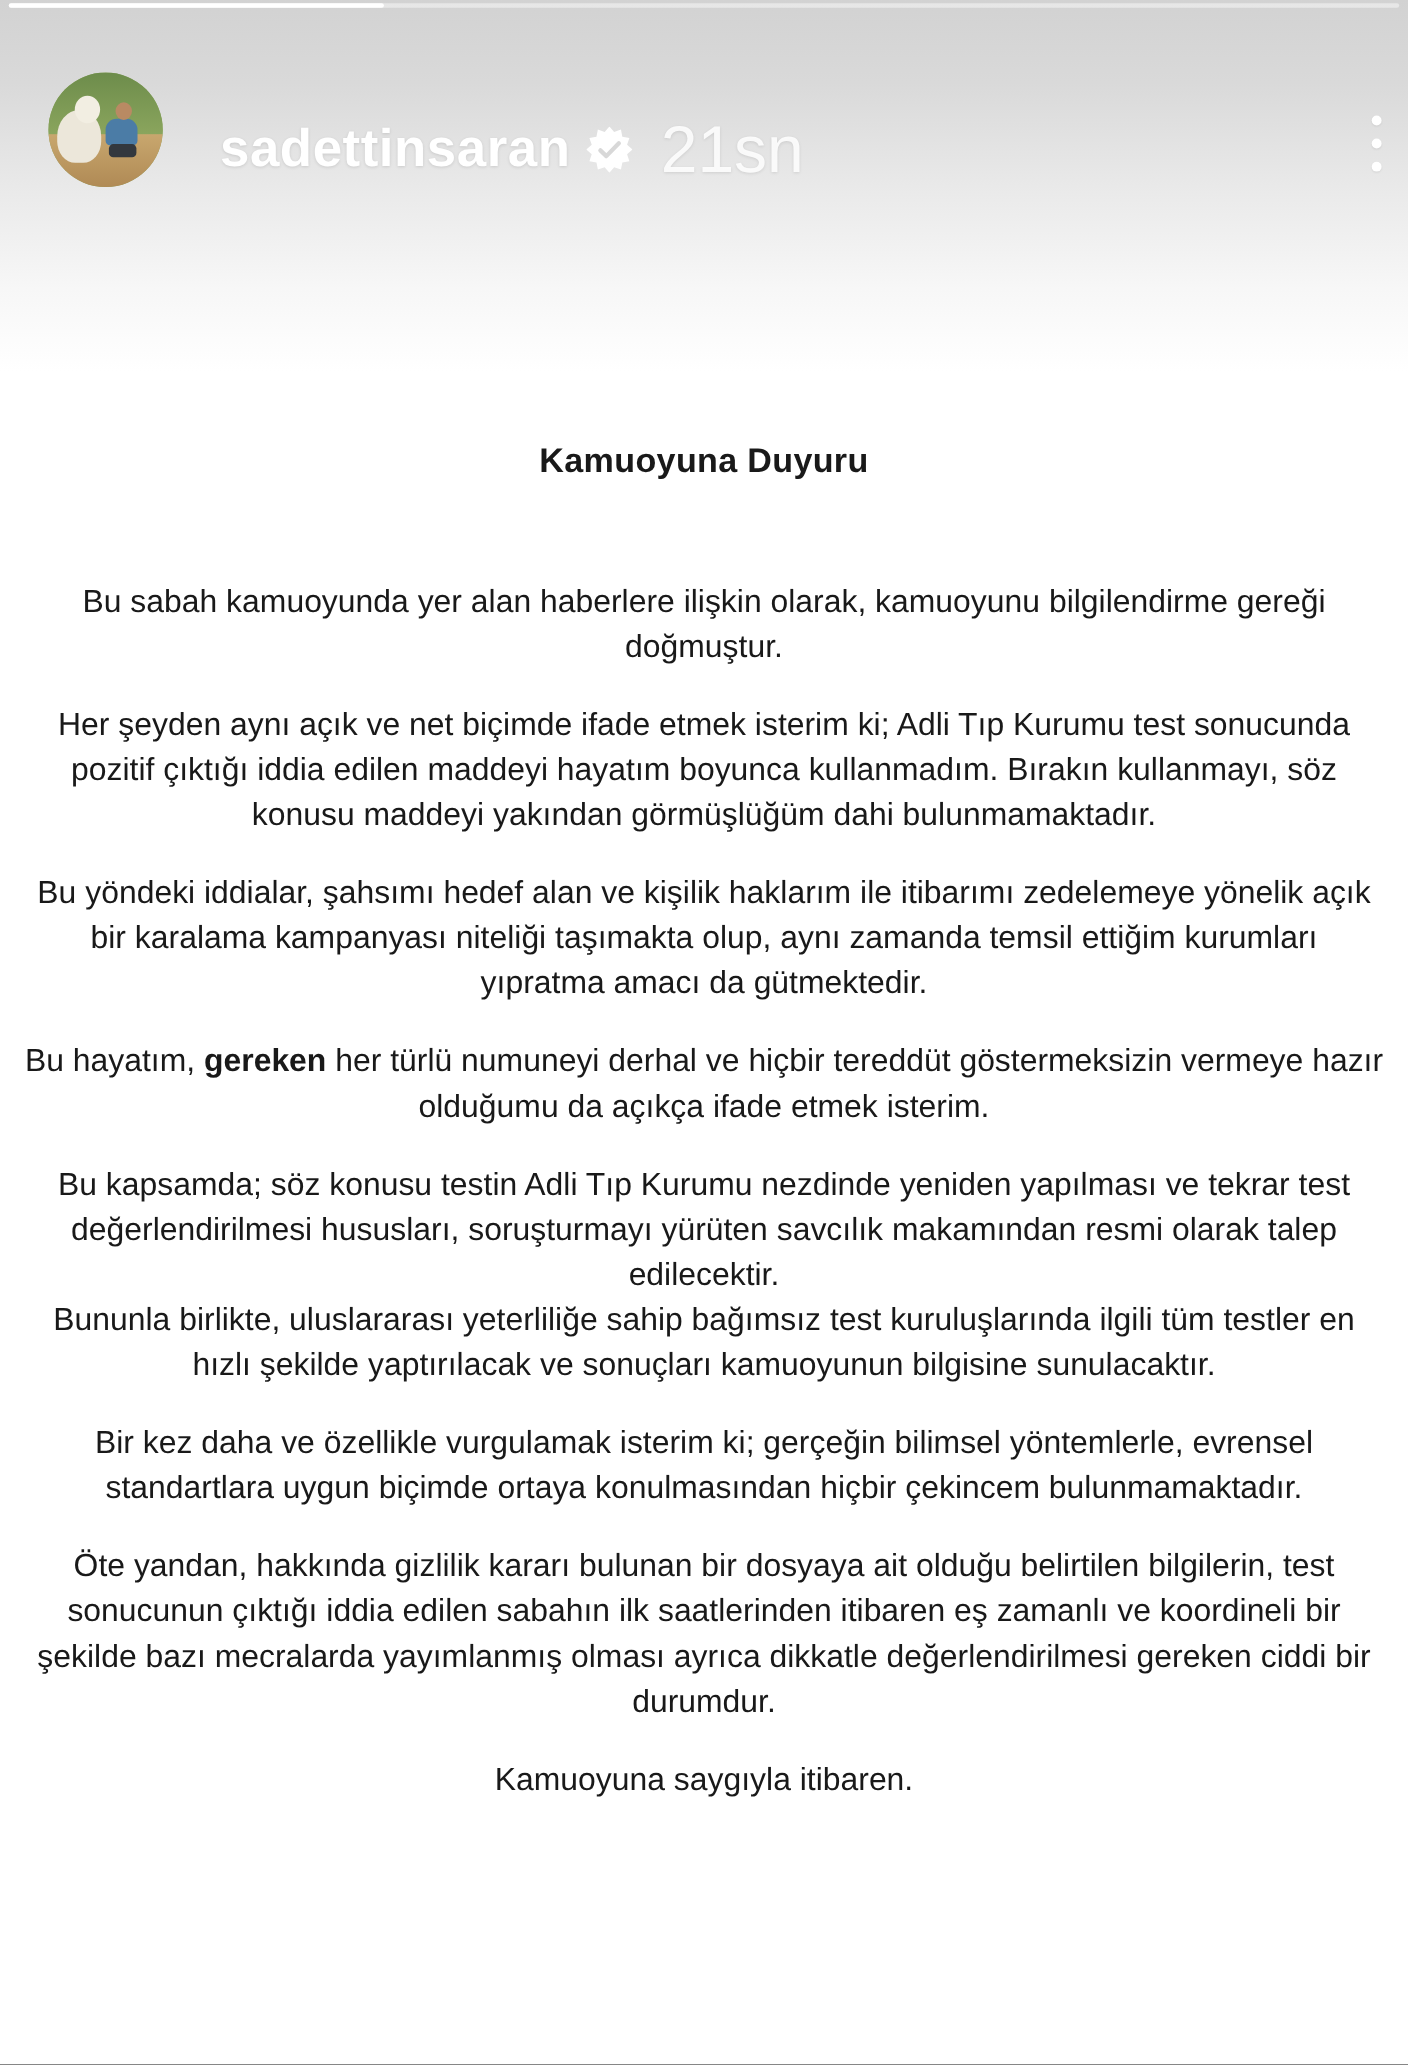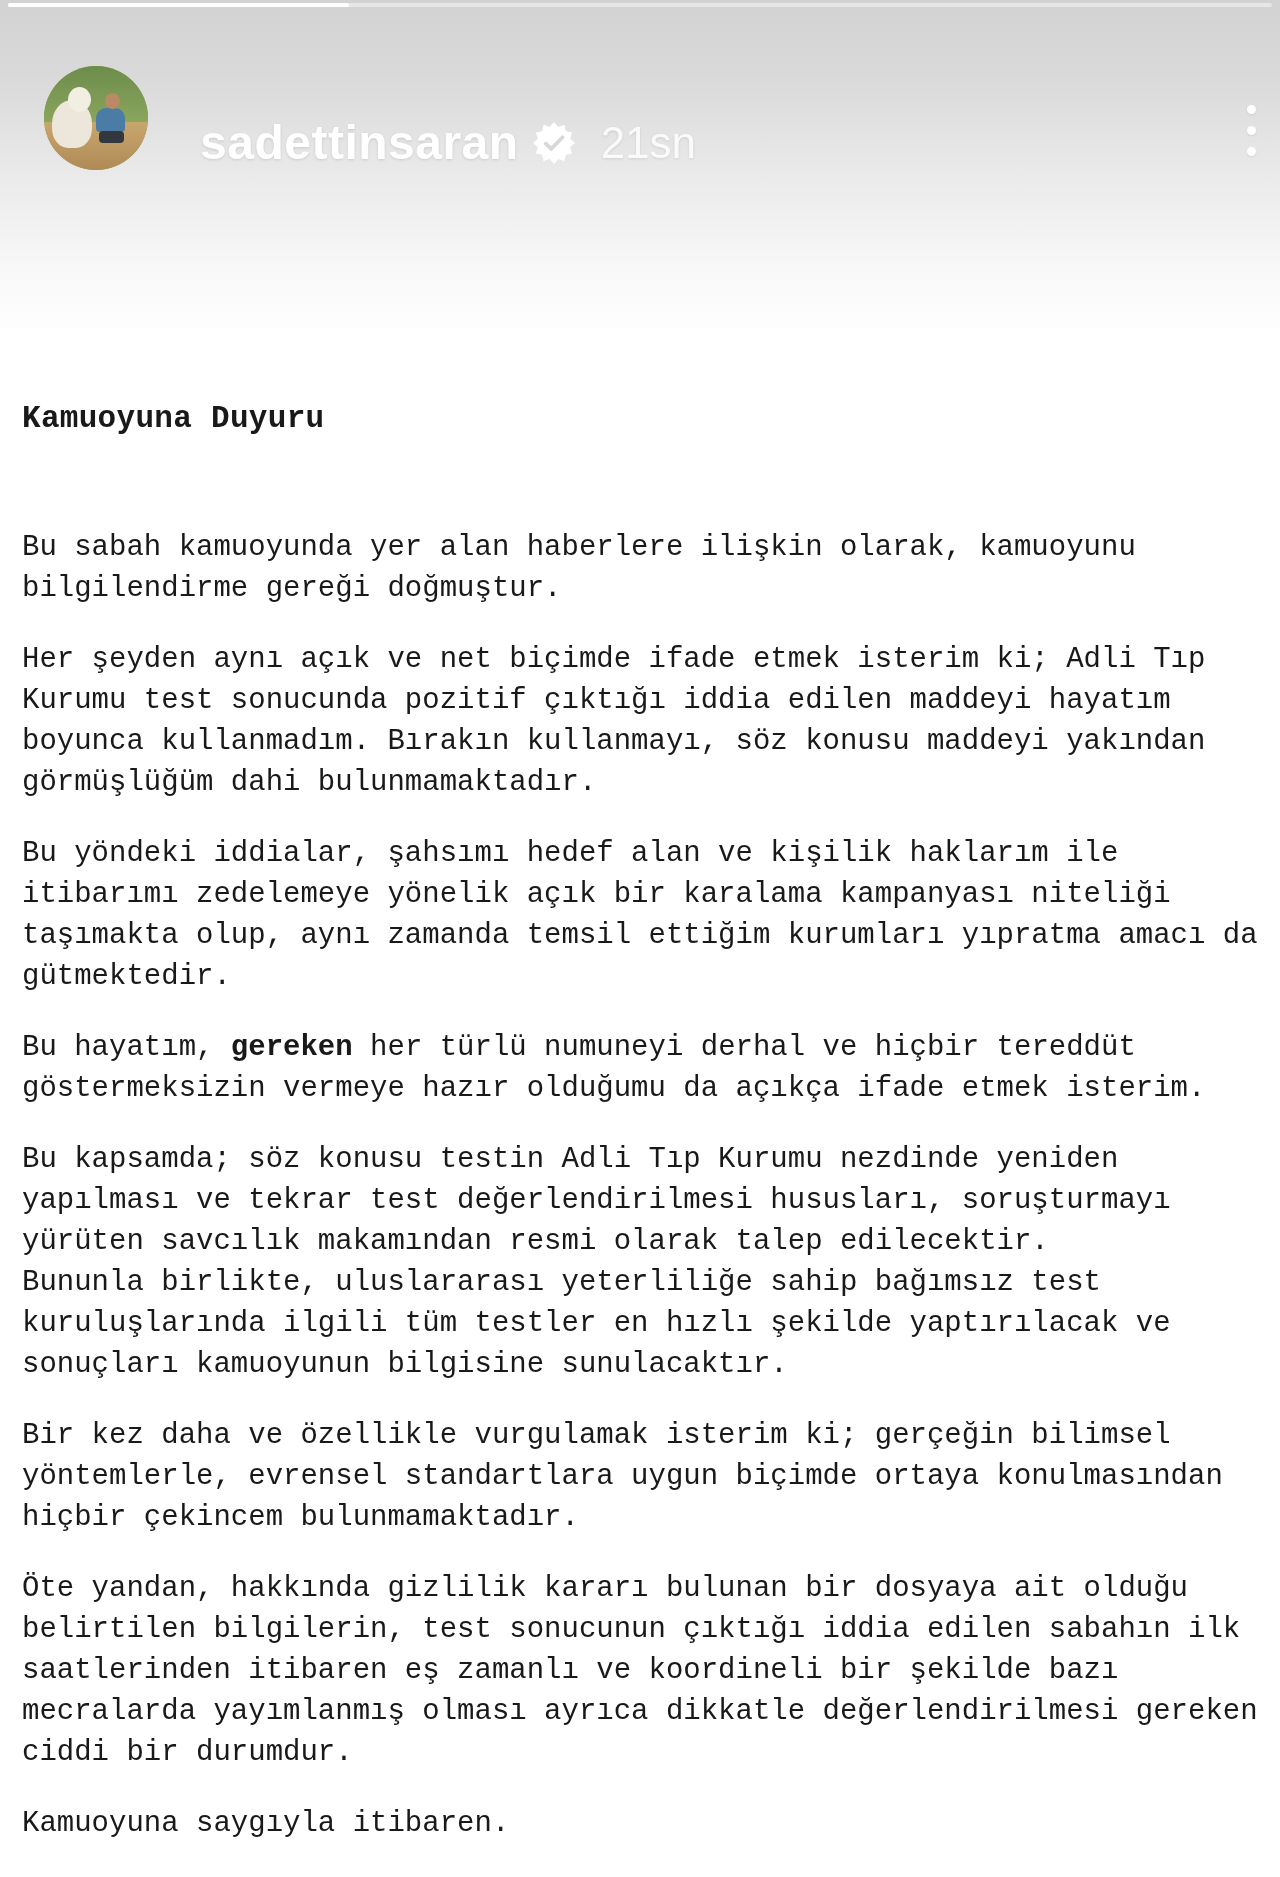--- a/index.html
+++ b/index.html
@@ -108,21 +108,21 @@
     cursor: pointer;
     white-space: nowrap;
   }
   .badge {
     display: inline-flex;
     margin-left: 14px;
     flex: 0 0 auto;
   }
   .timestamp {
     color: rgba(255,255,255,0.88);
-    font-size: 44px;
+    font-size: 60px;
     margin-left: 26px;
     text-shadow: 0 1px 3px rgba(0,0,0,0.10);
     white-space: nowrap;
   }
 
   .menu-button {
     margin-left: auto;
     margin-right: -14px;
     background: none;
     border: none;
@@ -138,21 +138,22 @@
     border-radius: 50%;
     background: #ffffff;
     box-shadow: 0 1px 2px rgba(0,0,0,0.08);
   }
 
   
   .document {
     position: absolute;
     top: 0; left: 0; right: 0;
     padding: 398px 22px 0;
-    font-family: Liberation Mono, monospace;
+    text-align: center;
+    font-family: Liberation Sans, sans-serif;
     font-size: 29px;
     line-height: 41px;
     color: #191919;
   }
   .document h1 {
     font-size: 31px;
     line-height: 41px;
     font-weight: bold;
     margin: 0 0 88px 0;
     letter-spacing: 0.3px;

